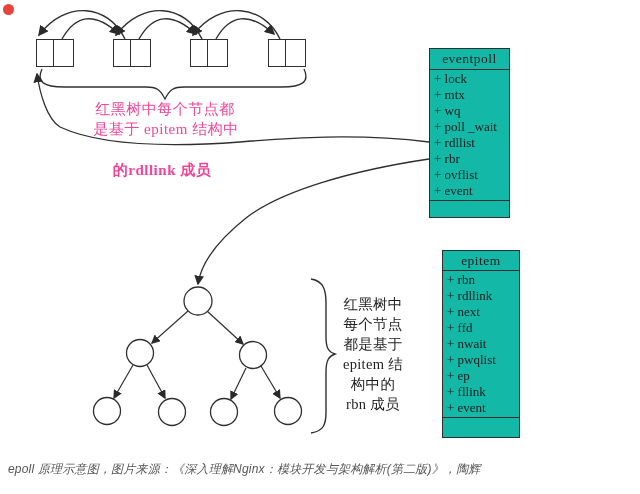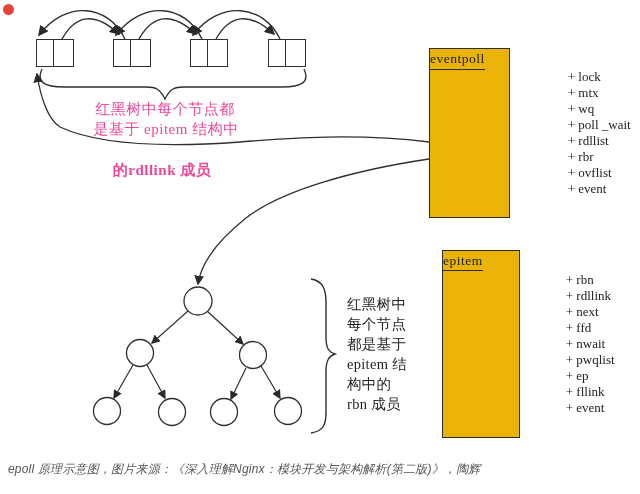--- a/index.html
+++ b/index.html
@@ -16,33 +16,33 @@
   .ll-node .divider{
     position:absolute;left:45%;top:0;bottom:0;width:0;
     border-left:1.4px solid #2f2f2f;
   }
   
   .anno-line{
     position:absolute;text-align:center;font-size:15px;letter-spacing:.5px;
     color:#ec4899;white-space:nowrap;
   }
   #tree-annotation{
-    position:absolute;left:347px;top:294px;width:90px;text-align:left;
+    position:absolute;left:328px;top:294px;width:90px;text-align:center;
     font-size:14.5px;line-height:20px;color:#1f1f1f;letter-spacing:.3px;
   }
   
   .struct{
-    position:absolute;background:#eab308;border:1.4px solid #2e2e2e;
-    box-sizing:border-box;display:flex;gap:36px;
+    position:absolute;background:#14b8a6;border:1.4px solid #2e2e2e;
+    box-sizing:border-box;display:flex;flex-direction:column;
   }
   .struct .hdr{
     text-align:center;border-bottom:1.3px solid #2e2e2e;
     font-size:13.5px;letter-spacing:.5px;color:#222;
   }
-  .struct .fields{flex:1;display:flex;flex-direction:column;justify-content:center;padding:1px 0;margin-left:43px;}
+  .struct .fields{flex:1;display:flex;flex-direction:column;justify-content:center;padding:1px 0;}
   .struct .frow{font-size:13px;line-height:16px;padding-left:4px;color:#222;white-space:nowrap;}
   .struct .ftr{border-top:1.3px solid #2e2e2e;}
   #eventpoll-table{left:429px;top:48px;width:81px;height:170px;}
   #eventpoll-table .hdr{height:20px;line-height:20px;}
   #eventpoll-table .ftr{height:17px;}
   #epitem-table{left:442px;top:250px;width:78px;height:188px;}
   #epitem-table .hdr{height:19px;line-height:19px;}
   #epitem-table .ftr{height:20px;}
   
   #figure-caption{

